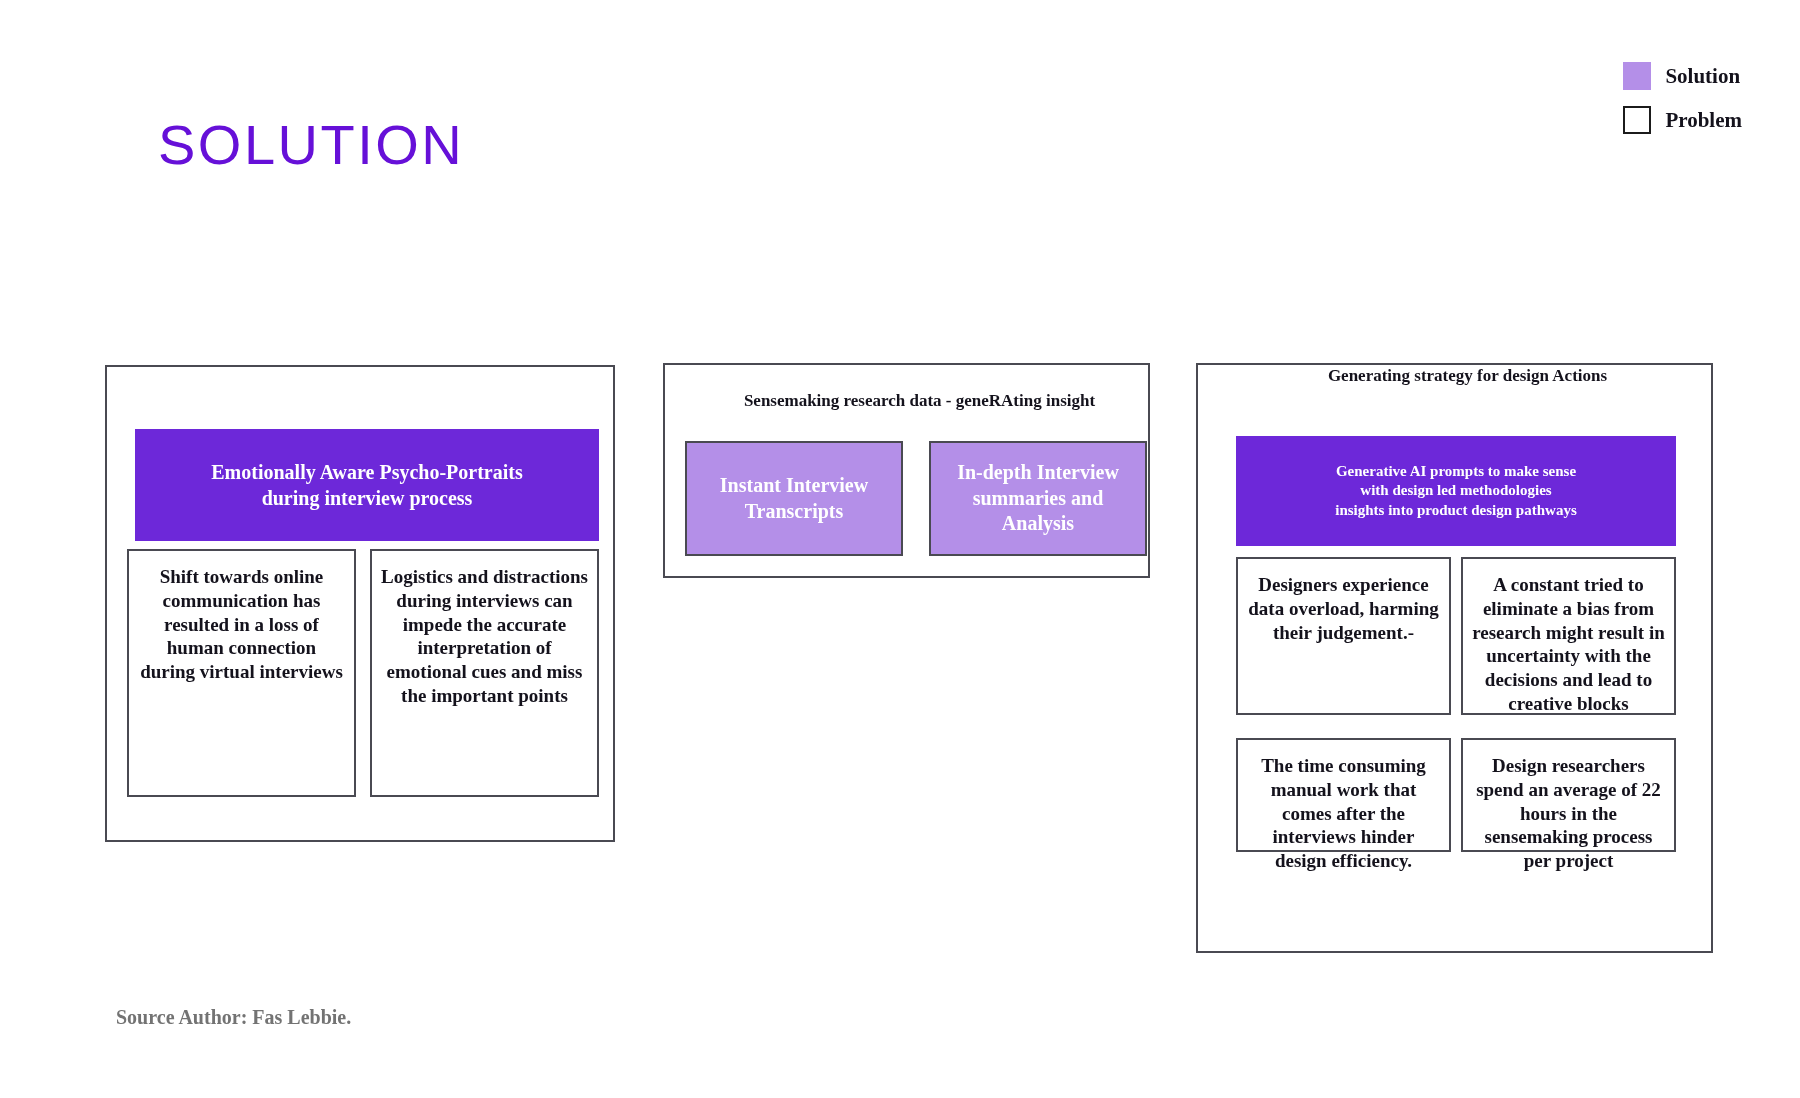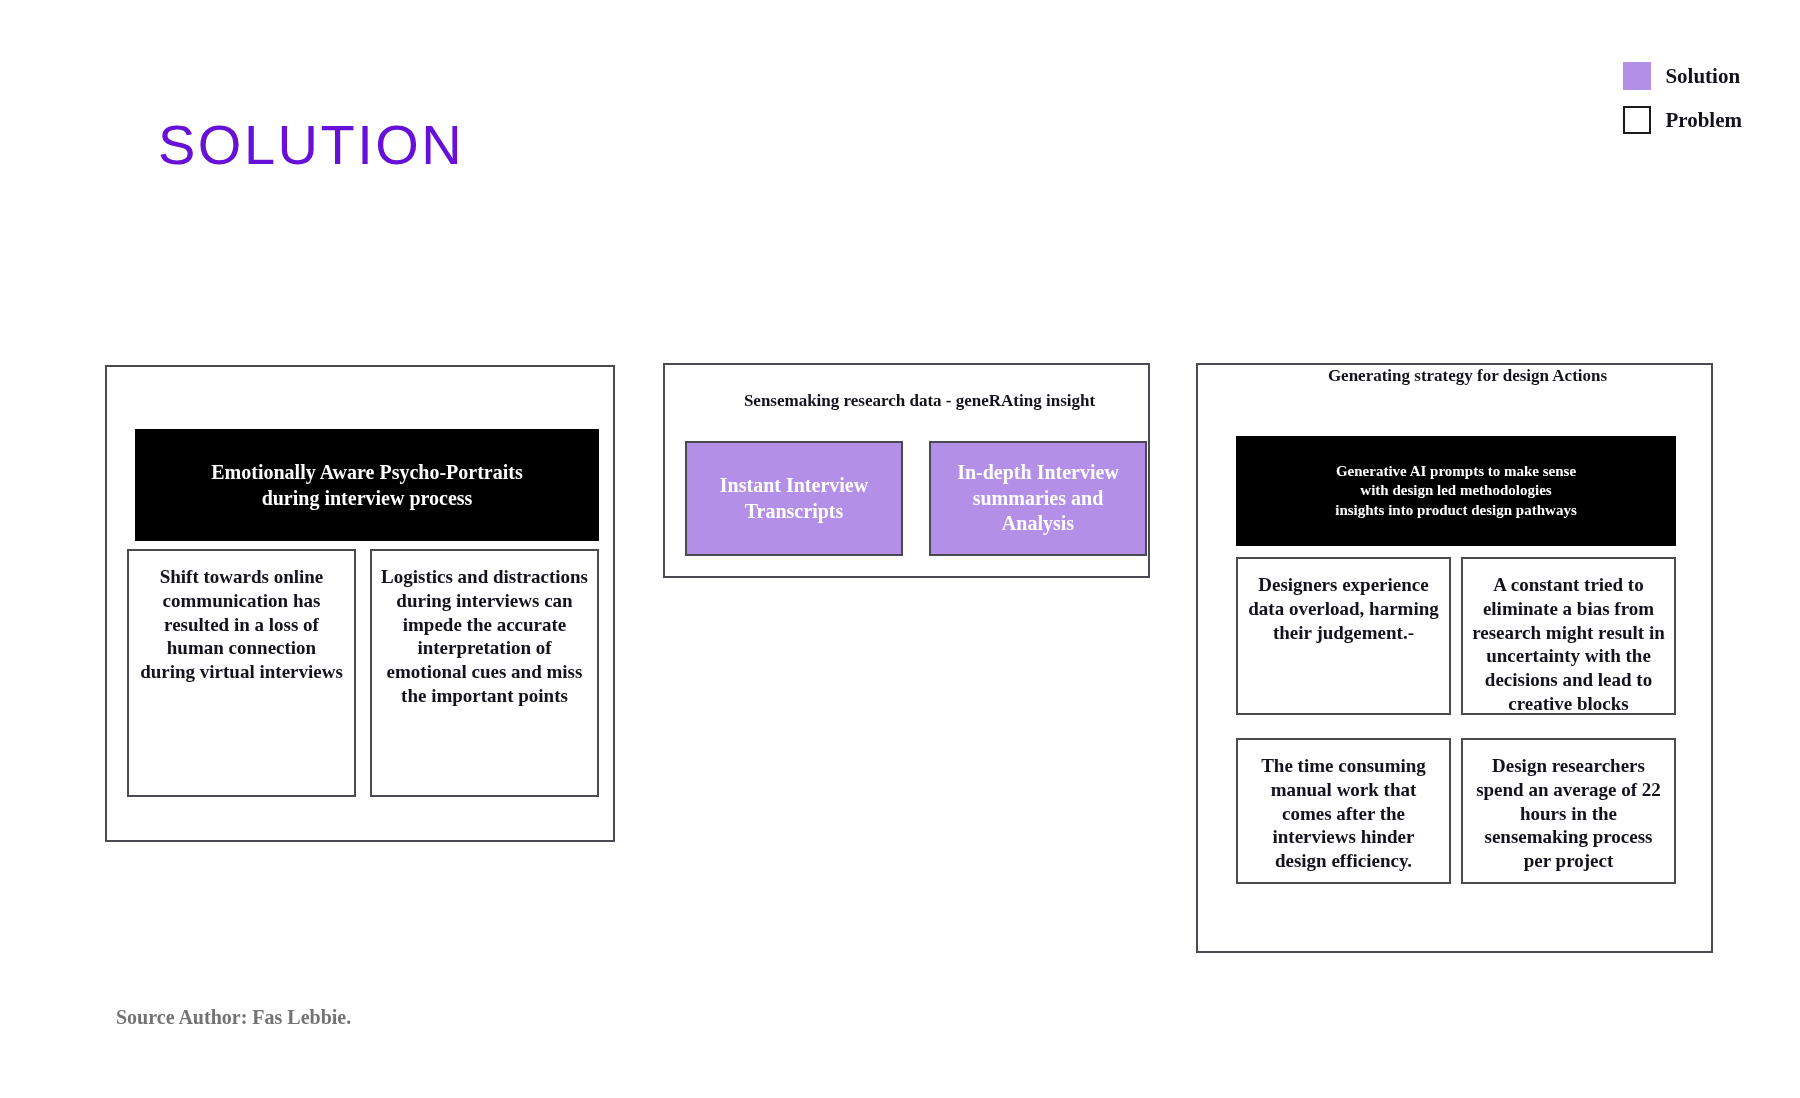--- a/index.html
+++ b/index.html
@@ -74,21 +74,21 @@
     text-align: center;
     font-size: 17px;
     font-weight: bold;
     color: #14121c;
     line-height: 1.3;
     padding-left: 26px;
   }
 
   
   .solution-banner {
-    background: #000000;
+    background: #6d28d9;
     color: #ffffff;
     font-weight: bold;
     text-align: center;
     display: flex;
     align-items: center;
     justify-content: center;
     box-sizing: border-box;
     line-height: 1.3;
     white-space: pre-line;
   }
@@ -185,21 +185,21 @@
     width: 440px;
     height: 110px;
     font-size: 15px;
   }
   #panel-three .problem-card {
     position: absolute;
     width: 215px;
     font-size: 19px;
   }
   #panel-three .problem-card.r1 { top: 192px; height: 158px; }
-  #panel-three .problem-card.r2 { top: 373px; height: 146px; }
+  #panel-three .problem-card.r2 { top: 373px; height: 114px; }
   #panel-three .problem-card.c1 { left: 38px; }
   #panel-three .problem-card.c2 { left: 263px; }
 
   
   .source-note {
     position: absolute;
     left: 116px;
     top: 1006px;
     font-size: 20px;
     font-weight: bold;

